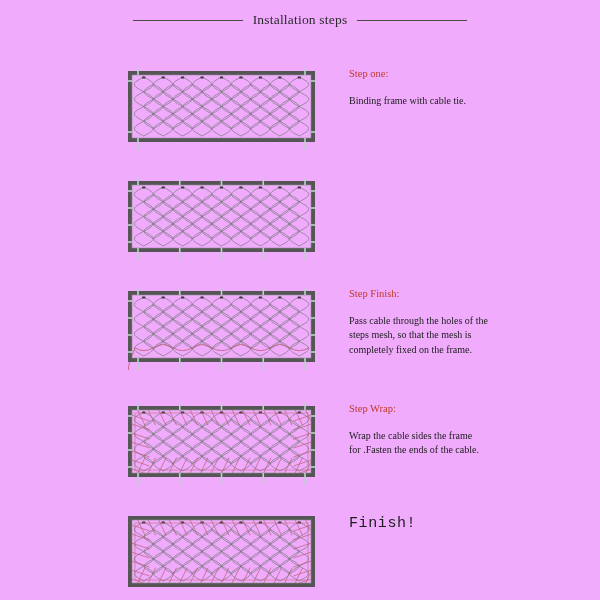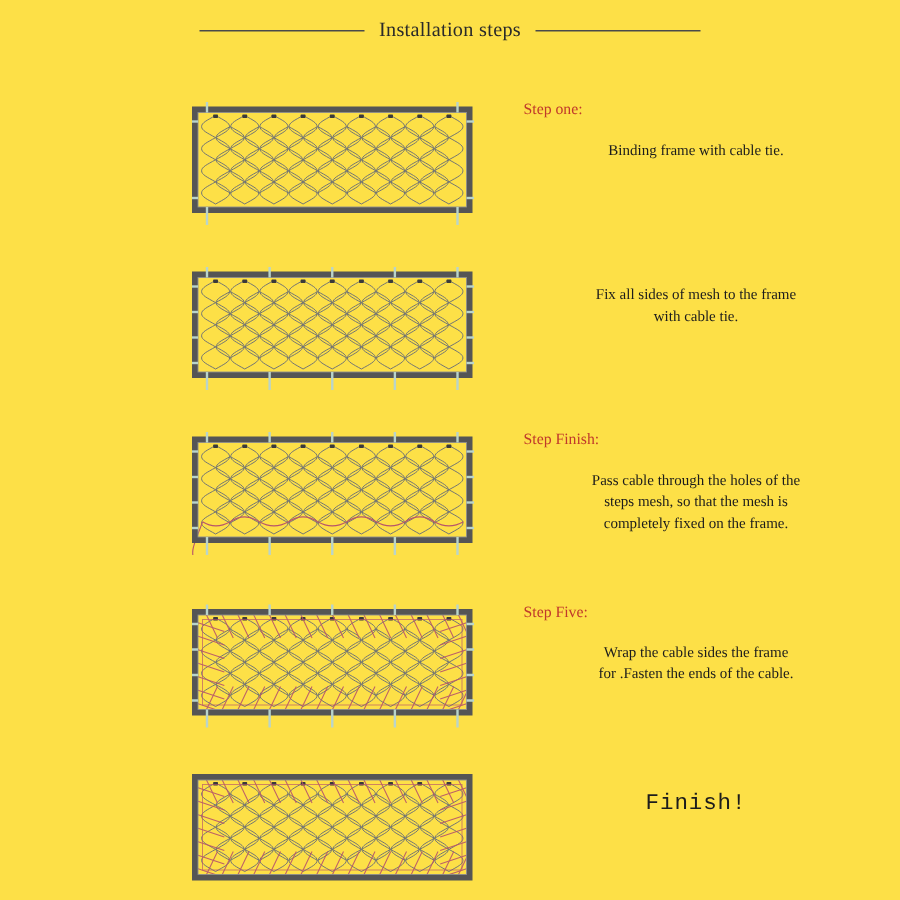--- a/index.html
+++ b/index.html
@@ -12,21 +12,21 @@
     width: 600px;
     height: 600px;
     overflow: hidden;
     font-family: "Liberation Serif", serif;
     color: #222222;
   }
   #page {
     position: relative;
     width: 600px;
     height: 600px;
-    background: #fde047;
+    background: #f0abfc;
   }
 
   
   .title-row {
     position: absolute;
     left: 0;
     top: 12px;
     width: 600px;
     display: flex;
     align-items: center;
@@ -74,23 +74,22 @@
     color: #c0392b;
     margin: 0 0 14px 0;
     line-height: 1.1;
     white-space: nowrap;
   }
   .step-body {
     font-family: "Liberation Serif", serif;
     font-size: 10px;
     color: #1c1c1c;
     line-height: 1.45;
-    margin: 12px;
+    margin: 0;
     white-space: pre-line;
-    text-align: center;
   }
   .step-body.mono {
     font-family: "Liberation Mono", monospace;
     font-size: 15px;
     letter-spacing: 0.6px;
   }
 </style>
 </head>
 <body>
 
@@ -322,22 +321,20 @@
             <line x1="183" y1="30" x2="196" y2="30" stroke="#b9d4cb" stroke-width="1.6"></line>
             <rect x="192.80" y="28.20" width="3.2" height="3.6" fill="#2f6e5b"></rect>
             <line x1="183" y1="47" x2="196" y2="47" stroke="#b9d4cb" stroke-width="1.6"></line>
             <rect x="192.80" y="45.20" width="3.2" height="3.6" fill="#2f6e5b"></rect>
             <line x1="183" y1="64" x2="196" y2="64" stroke="#b9d4cb" stroke-width="1.6"></line>
             <rect x="192.80" y="62.20" width="3.2" height="3.6" fill="#2f6e5b"></rect>
           </g>
         </svg>
       </div>
     <div class="txt">
-      <p class="step-body">Fix all sides of mesh to the frame
- with cable tie.</p>
     </div>
   </div>
 
   <div class="step" id="row2" style="top:288px;">
     <div class="fig">
         <svg width="188" height="82" viewBox="0 0 188 82">
           <g stroke="#6f7274" fill="none" stroke-width="0.65">
             <path d="M 15.722222222222221 9 C 9.88888888888889 12.245000000000001, 6.388888888888889 13.8675, 6.388888888888889 16.375 C 6.388888888888889 18.8825, 9.88888888888889 20.505000000000003, 15.722222222222221 23.75 C 21.555555555555554 20.505000000000003, 25.055555555555554 18.8825, 25.055555555555554 16.375 C 25.055555555555554 13.8675, 21.555555555555554 12.245000000000001, 15.722222222222221 9 "></path>
             <path d="M 15.722222222222221 23.75 C 9.88888888888889 26.995, 6.388888888888889 28.6175, 6.388888888888889 31.125 C 6.388888888888889 33.6325, 9.88888888888889 35.255, 15.722222222222221 38.5 C 21.555555555555554 35.255, 25.055555555555554 33.6325, 25.055555555555554 31.125 C 25.055555555555554 28.6175, 21.555555555555554 26.995, 15.722222222222221 23.75 "></path>
             <path d="M 15.722222222222221 38.5 C 9.88888888888889 41.745, 6.388888888888889 43.3675, 6.388888888888889 45.875 C 6.388888888888889 48.3825, 9.88888888888889 50.005, 15.722222222222221 53.25 C 21.555555555555554 50.005, 25.055555555555554 48.3825, 25.055555555555554 45.875 C 25.055555555555554 43.3675, 21.555555555555554 41.745, 15.722222222222221 38.5 "></path>
@@ -631,21 +628,21 @@
             <line x1="183" y1="30" x2="196" y2="30" stroke="#b9d4cb" stroke-width="1.6"></line>
             <rect x="192.80" y="28.20" width="3.2" height="3.6" fill="#2f6e5b"></rect>
             <line x1="183" y1="47" x2="196" y2="47" stroke="#b9d4cb" stroke-width="1.6"></line>
             <rect x="192.80" y="45.20" width="3.2" height="3.6" fill="#2f6e5b"></rect>
             <line x1="183" y1="64" x2="196" y2="64" stroke="#b9d4cb" stroke-width="1.6"></line>
             <rect x="192.80" y="62.20" width="3.2" height="3.6" fill="#2f6e5b"></rect>
           </g>
         </svg>
       </div>
     <div class="txt">
-      <p class="step-head">Step Five:</p>
+      <p class="step-head">Step Wrap:</p>
       <p class="step-body">Wrap the cable sides the frame
 for .Fasten the ends of the cable.</p>
     </div>
   </div>
 
   <div class="step" id="row4" style="top:513px;">
     <div class="fig">
         <svg width="188" height="82" viewBox="0 0 188 82">
           <g stroke="#6f7274" fill="none" stroke-width="0.65">
             <path d="M 15.722222222222221 9 C 9.88888888888889 12.245000000000001, 6.388888888888889 13.8675, 6.388888888888889 16.375 C 6.388888888888889 18.8825, 9.88888888888889 20.505000000000003, 15.722222222222221 23.75 C 21.555555555555554 20.505000000000003, 25.055555555555554 18.8825, 25.055555555555554 16.375 C 25.055555555555554 13.8675, 21.555555555555554 12.245000000000001, 15.722222222222221 9 "></path>

